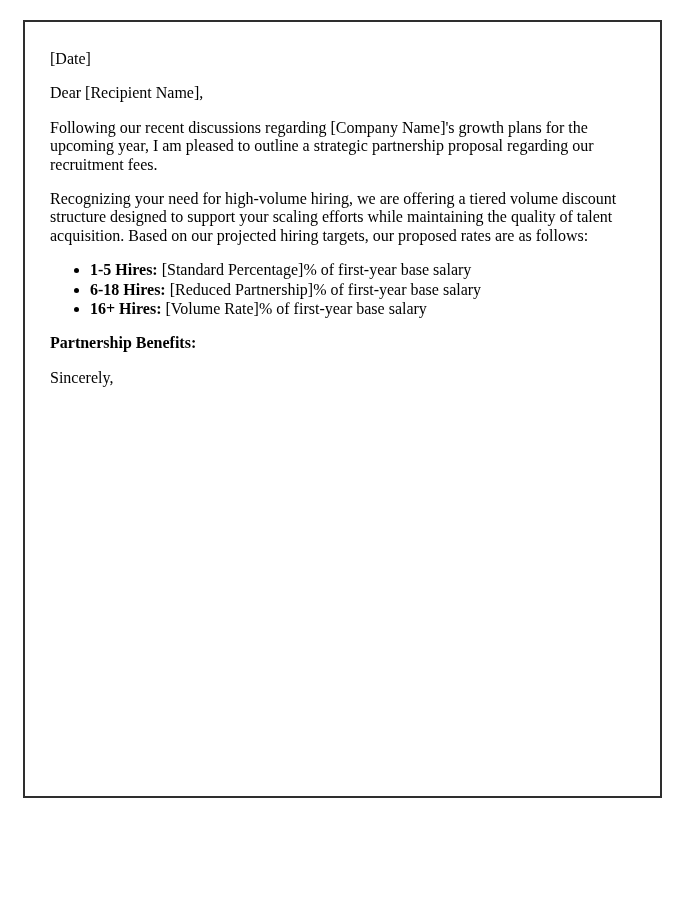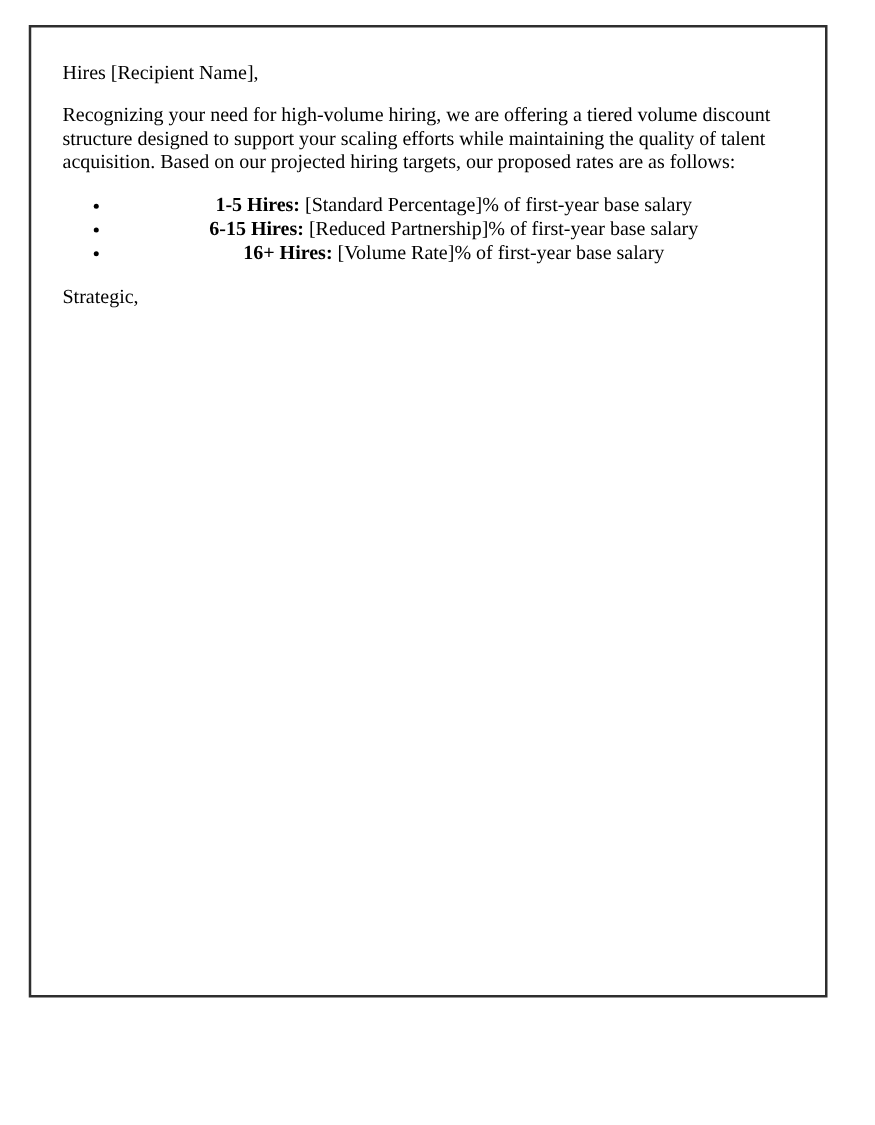--- a/index.html
+++ b/index.html
@@ -25,46 +25,48 @@
     overflow: hidden;
   }
   .letter p {
     margin: 16px 0;
     line-height: 1.15;
   }
   .letter ul {
     margin: 16px 0;
     padding-left: 40px;
     line-height: 1.15;
-    text-align: center;
   }
   .letter li {
     margin: 0 0 1px 0;
   }
   .bold { font-weight: bold; }
 </style>
 </head>
 <body>
 
 <div class="letter">
 
+  <p>[Date]</p>
 
 
 
-  <p>Hires [Recipient Name],</p>
+  <p>Dear [Recipient Name],</p>
 
+  <p>Following our recent discussions regarding [Company Name]'s growth plans for the upcoming year, I am pleased to outline a strategic partnership proposal regarding our recruitment fees.</p>
 
   <p>Recognizing your need for high-volume hiring, we are offering a tiered volume discount structure designed to support your scaling efforts while maintaining the quality of talent acquisition. Based on our projected hiring targets, our proposed rates are as follows:</p>
 
   <ul>
     <li><span class="bold">1-5 Hires:</span><span> [Standard Percentage]% of first-year base salary</span></li>
-    <li><span class="bold">6-15 Hires:</span><span> [Reduced Partnership]% of first-year base salary</span></li>
+    <li><span class="bold">6-18 Hires:</span><span> [Reduced Partnership]% of first-year base salary</span></li>
     <li><span class="bold">16+ Hires:</span><span> [Volume Rate]% of first-year base salary</span></li>
   </ul>
+
+  <p class="bold">Partnership Benefits:</p>
 
 
 
 
-
-  <p>Strategic,</p>
+  <p>Sincerely,</p>
 
 
 </div>
 
 </body></html>

